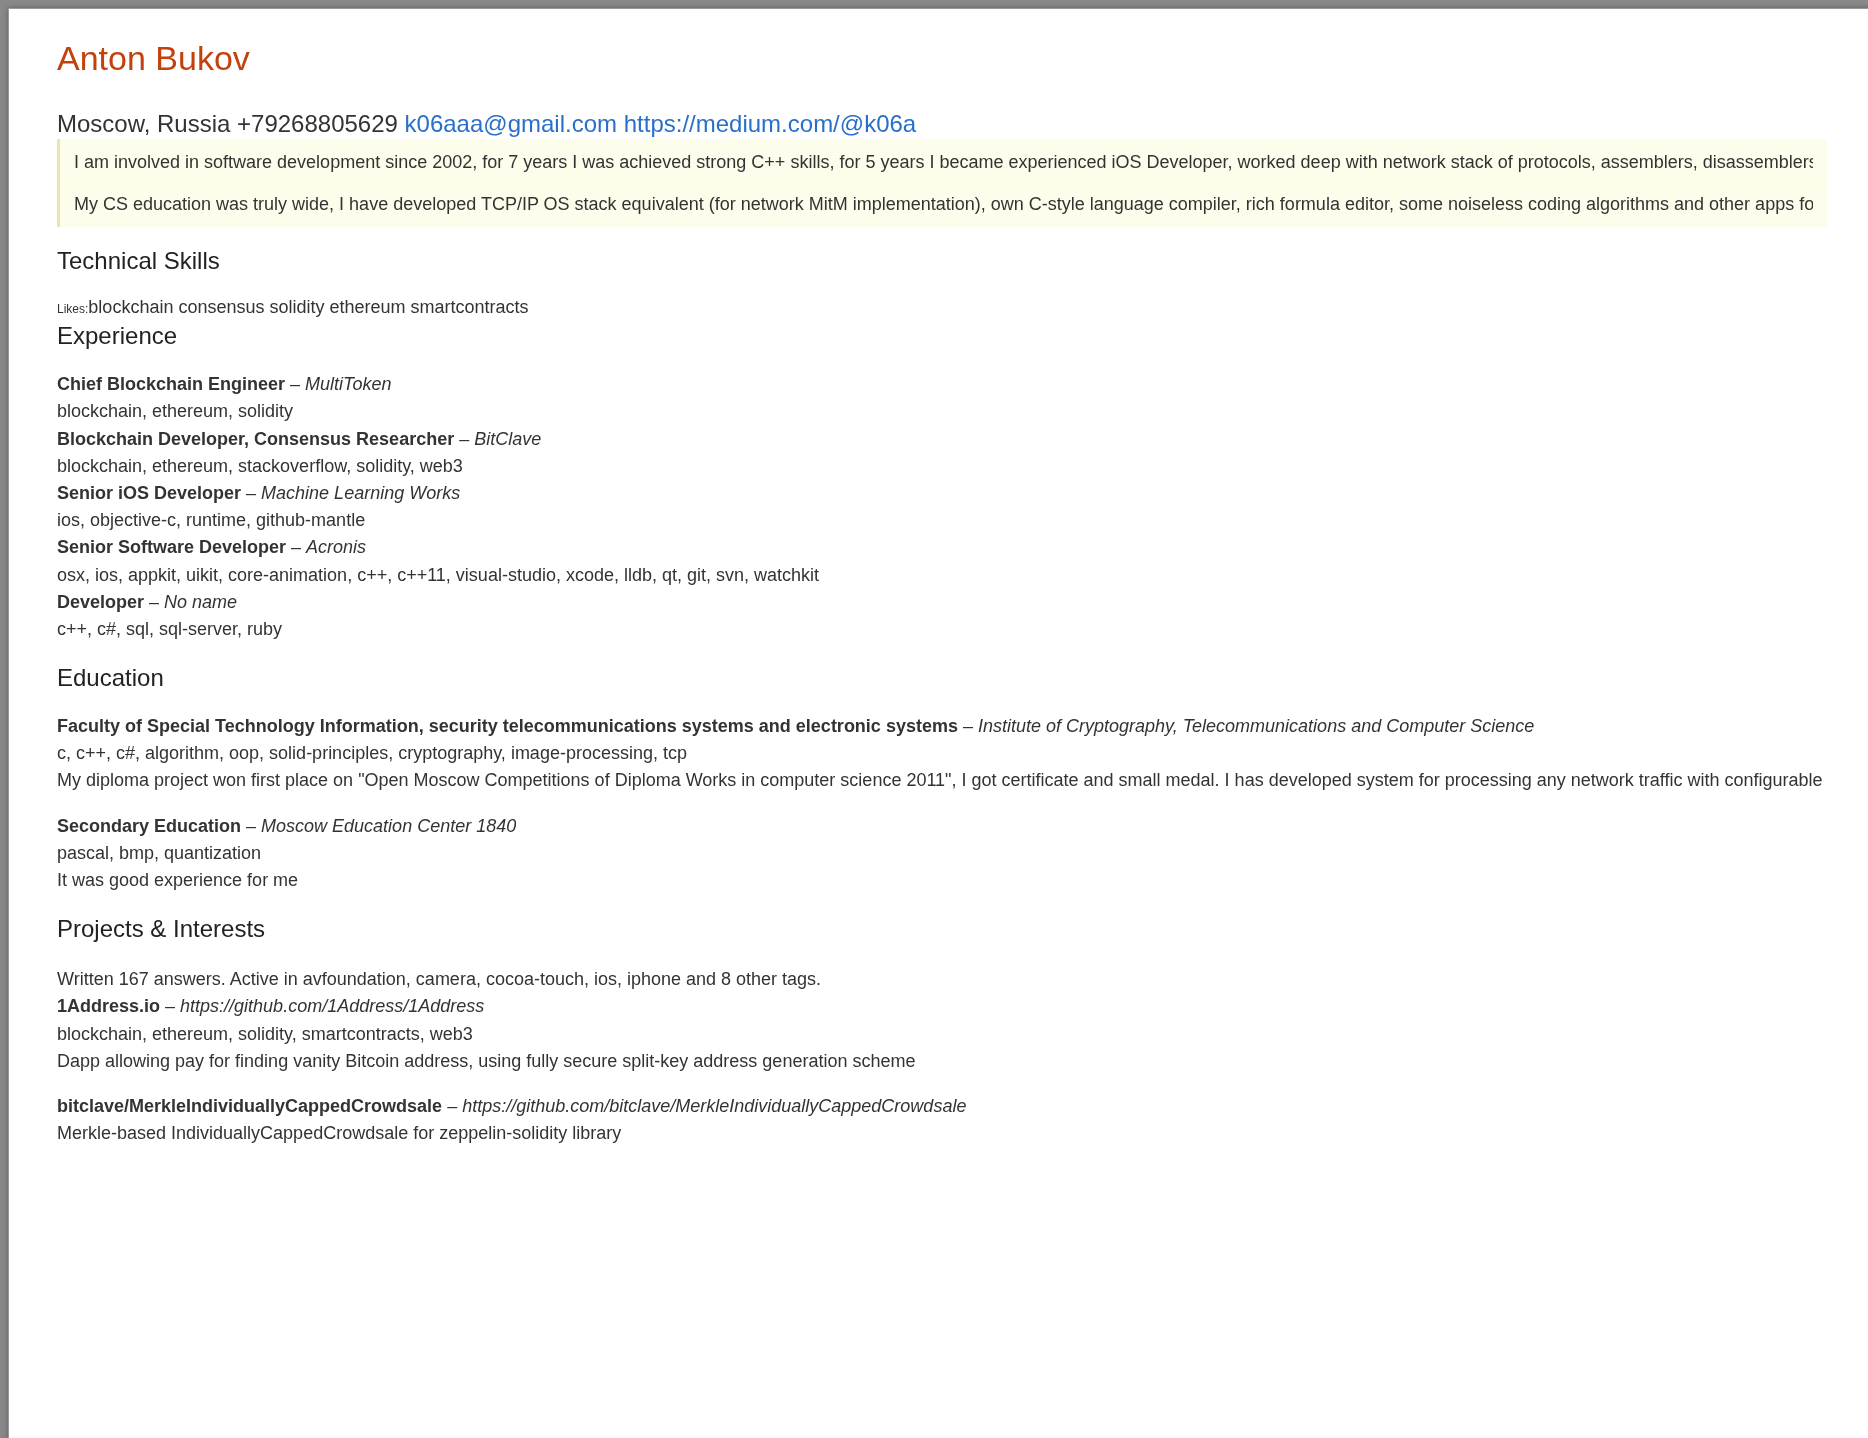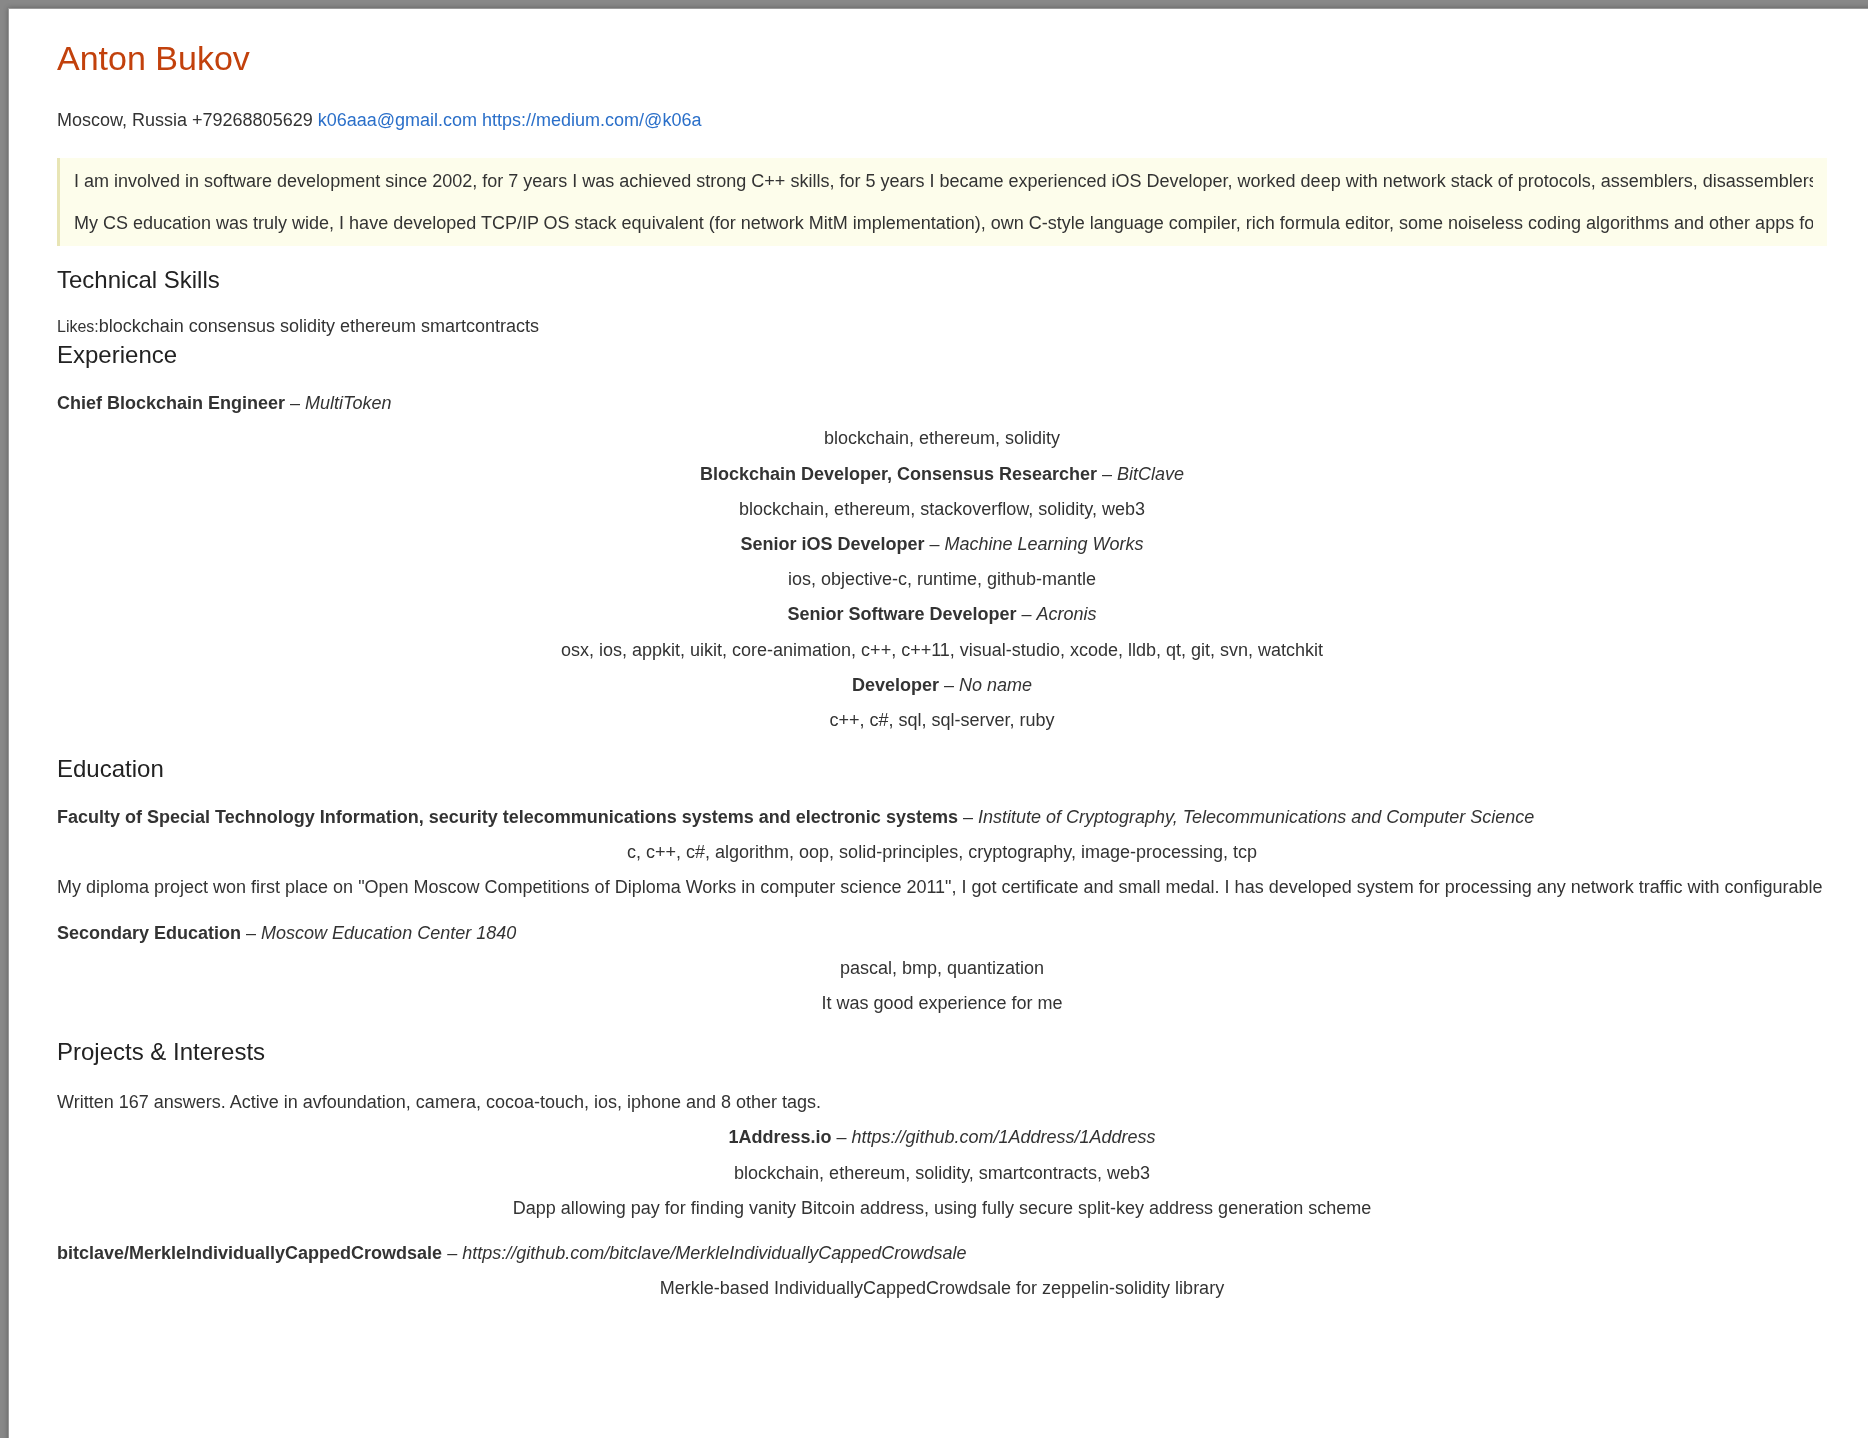--- a/index.html
+++ b/index.html
@@ -26,23 +26,23 @@
       color: #333;
       margin-bottom: 90px;
     }
     h1 {
       font-size: 34px;
       font-weight: 400;
       color: #c2410c;
       margin-bottom: 32px;
     }
     .contact {
-      font-size: 18px;
+      font-size: 24px;
       color: #333;
-      margin-bottom: 27px;
+      margin-bottom: 1px;
     }
     .contact a {
       color: #2a6fc9;
       text-decoration: none;
     }
     .bio {
       background: #fdfdeb;
       border-left: 3px solid #e8e5b5;
       padding: 10px 14px;
       font-size: 18px;
@@ -65,33 +65,33 @@
       color: #222;
       margin-top: 14px;
       margin-bottom: 22px;
     }
     .likes-line {
       font-size: 18px;
       color: #333;
       margin-bottom: 4px;
     }
     .likes-label {
-      font-size: 16px;
+      font-size: 12px;
       vertical-align: baseline;
       margin-top: 24px;
     }
     .block {
       font-size: 18px;
       color: #333;
       line-height: 1.4;
       margin-bottom: 2px;
       white-space: nowrap;
       overflow: hidden;
     }
-    .block + .block { margin-top: 10px; text-align: center; }
+    .block + .block { margin-top: 2px; }
     .job-title { font-weight: 700; }
     .dash { font-weight: 400; }
     .org { font-weight: 400; font-style: italic; }
     .gap { height: 18px; }
   </style>
 </head>
 <body>
 
 <div class="page">
 

